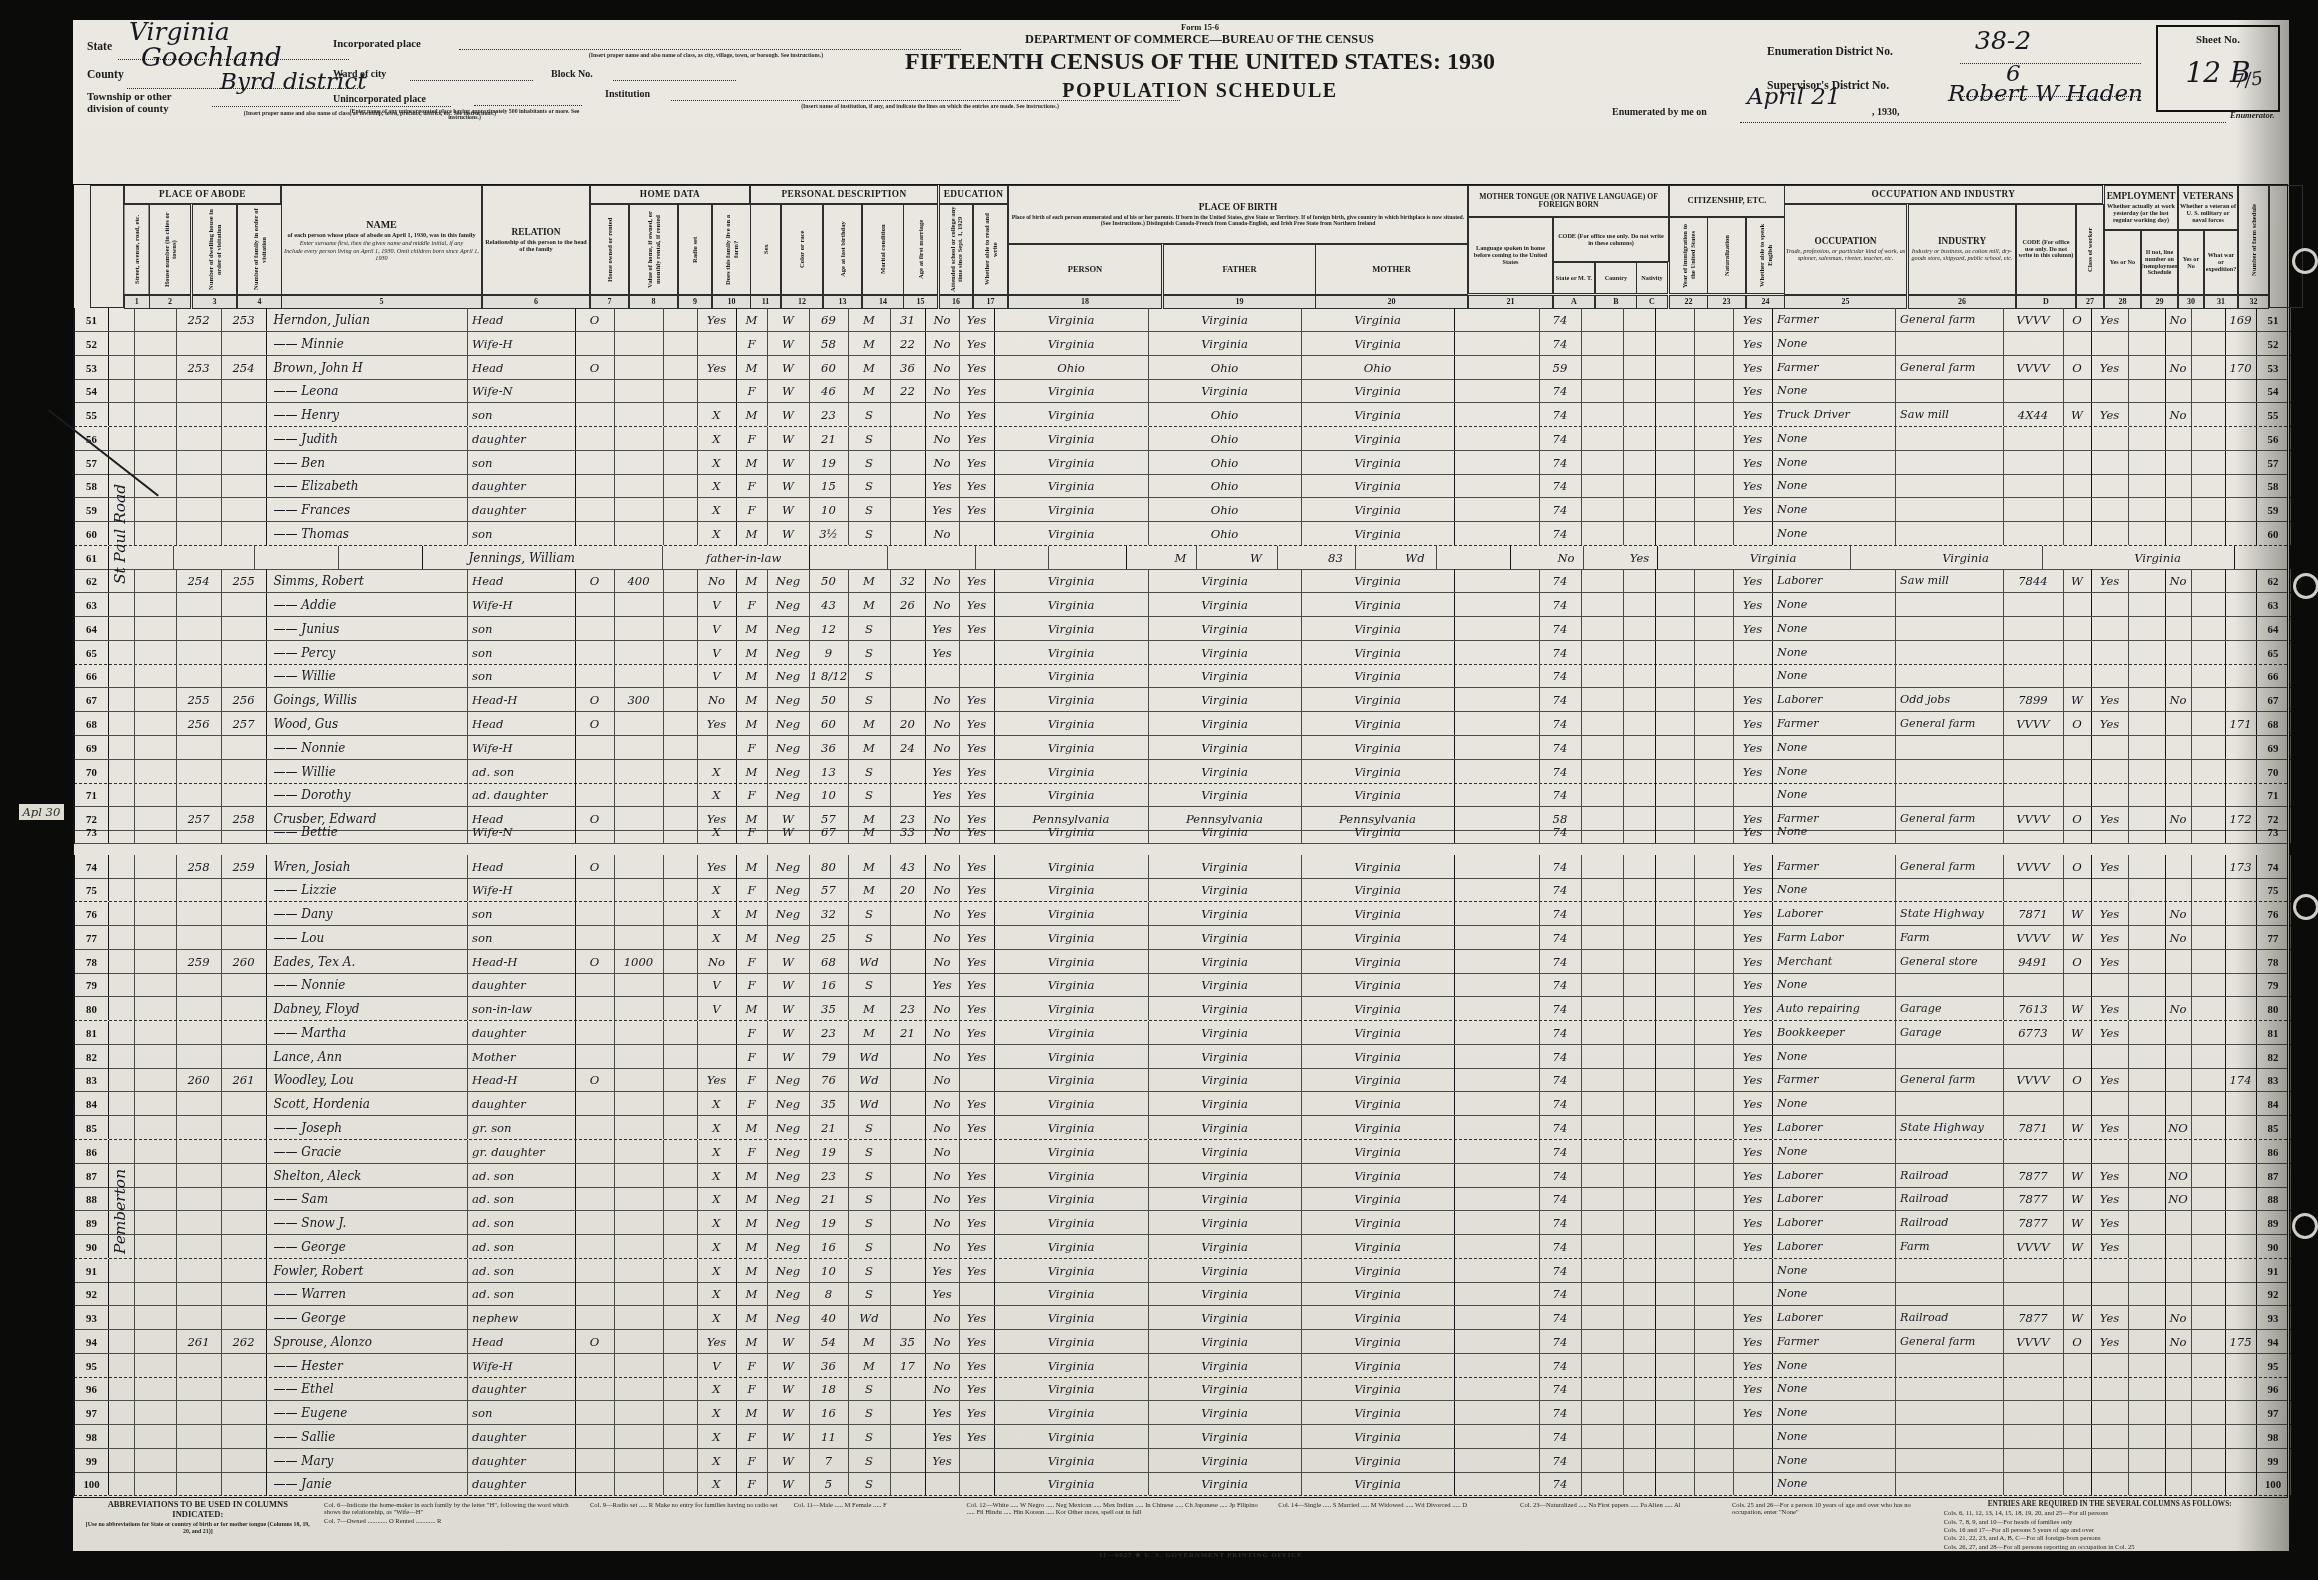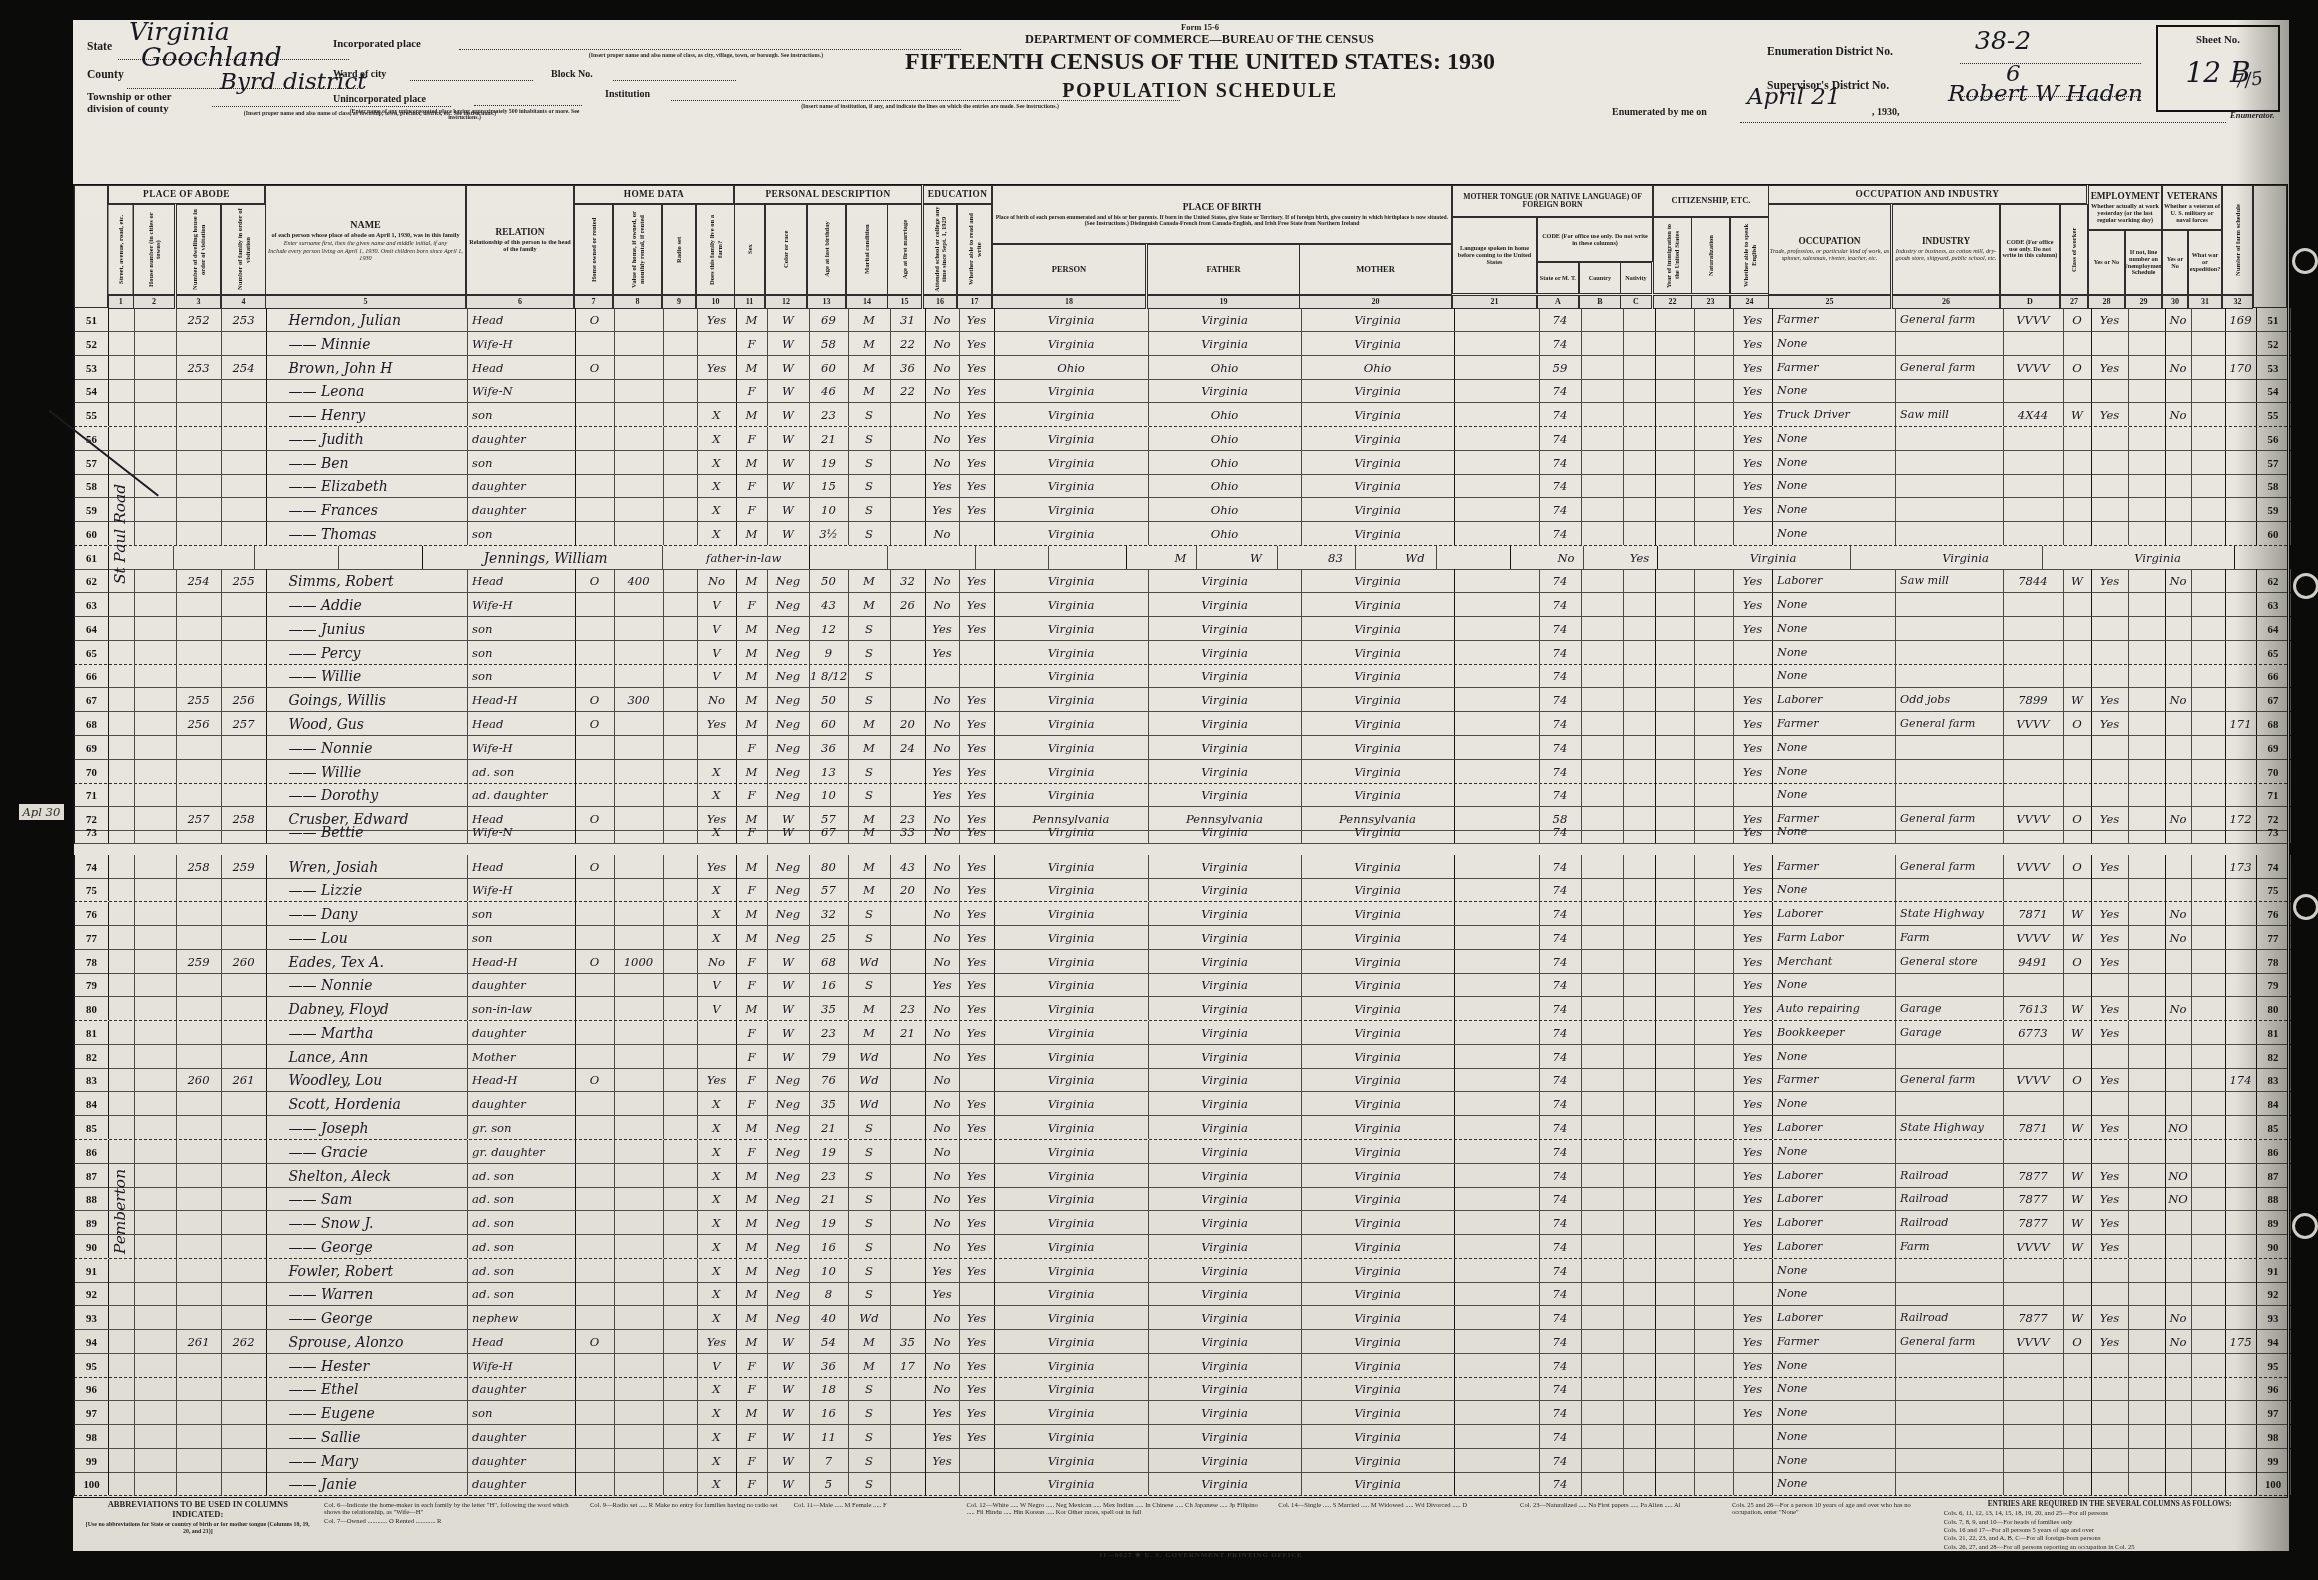--- a/index.html
+++ b/index.html
@@ -9,40 +9,40 @@
          background:linear-gradient(180deg,#eae8e1 0%,#e6e4dc 55%,#dddbd2 100%);overflow:visible}
   #paper::after{content:"";position:absolute;right:0;top:0;bottom:0;width:54px;
          background:linear-gradient(90deg,rgba(0,0,0,0),rgba(18,18,12,.35));pointer-events:none}
   .prt{position:absolute;color:#1b1b1b;font-family:"Liberation Serif",serif;font-weight:bold}
   .hwa{position:absolute;font-family:"DejaVu Serif",serif;font-style:italic;color:#181820;white-space:nowrap}
   .ln-rule{position:absolute;border-bottom:1.5px dotted #2a2a2a;height:0}
   .note{position:absolute;color:#2a2a2a;font-family:"Liberation Serif",serif;font-weight:bold;
         font-size:5.8px;line-height:1.05;text-align:center}
   .ctr{text-align:center}
   #sheet{position:absolute;left:0;top:164px;border:1.5px solid #141414;background:transparent}
-  #thead{position:absolute;left:0;top:0;height:123px;width:100%}
+  #thead{position:absolute;left:16px;top:0;height:123px;width:100%}
   .hc{position:absolute;box-sizing:border-box;border:0.8px solid #2e2e2e;display:flex;align-items:center;
       justify-content:center;text-align:center;color:#1c1c1c;overflow:hidden;
       font-family:"Liberation Serif",serif;font-weight:bold;font-size:7.7px;line-height:1.1;padding:0.8px}
   .hc .cap{font-weight:bold;font-size:6.2px;line-height:1.08;margin-top:1.5px}
   .hc .cap.i{font-style:italic;font-weight:normal}
   .gt{font-size:9.3px;letter-spacing:0.4px}
   .v{writing-mode:vertical-rl;transform:rotate(180deg);font-size:6.6px;line-height:1.1;padding:1.5px 0}
   .num{font-size:8px;background:rgba(0,0,0,.03)}
   .capcell{font-size:6.2px}
   #tbody{position:absolute;left:0;top:123px;width:100%}
   .row{position:absolute;left:0;display:grid;box-sizing:border-box;border-bottom:0.8px solid #4c4c48;
        border-left:1.5px solid #141414}
   .row.dash{border-bottom:0.8px dashed #2f2f2d}
   .bc{box-sizing:border-box;border-right:0.8px solid #4a4a46;display:flex;align-items:center;
       justify-content:center;overflow:visible;white-space:nowrap;
       font-family:"DejaVu Serif",serif;font-style:italic;color:#181820;font-size:11.6px}
   .bc.hv{border-right:1.9px solid #141414}
   .bc.ln{font-family:"Liberation Serif",serif;font-style:normal;font-weight:bold;font-size:10.8px;color:#111}
-  .bc.nm{justify-content:flex-start;padding-left:22px;font-size:14px}
+  .bc.nm{justify-content:flex-start;padding-left:7px;font-size:12px}
   .bc.rl{justify-content:flex-start;padding-left:4.6px;font-size:11.6px}
   .bc.bp{font-size:11.6px}
   .bc.oc{justify-content:flex-start;padding-left:4.6px;font-size:11.2px}
   .vhw{position:absolute;writing-mode:vertical-rl;transform:rotate(180deg);
        font-family:"DejaVu Serif",serif;font-style:italic;color:#181820;font-size:15.4px;
        display:flex;align-items:center;justify-content:center;pointer-events:none}
   .ring{position:absolute;width:20px;height:20px;border:3.9px solid #cfcdc6;border-radius:50%;background:transparent}
   .slash{position:absolute;width:139px;border-top:2.3px solid #1b1b22;transform:rotate(38deg)}
   #footer{position:absolute;left:9.3px;top:1480px;width:2191px;height:48px;display:flex;gap:10.8px;
           color:#242424;font-family:"Liberation Serif",serif;font-size:6.6px;line-height:1.15}

